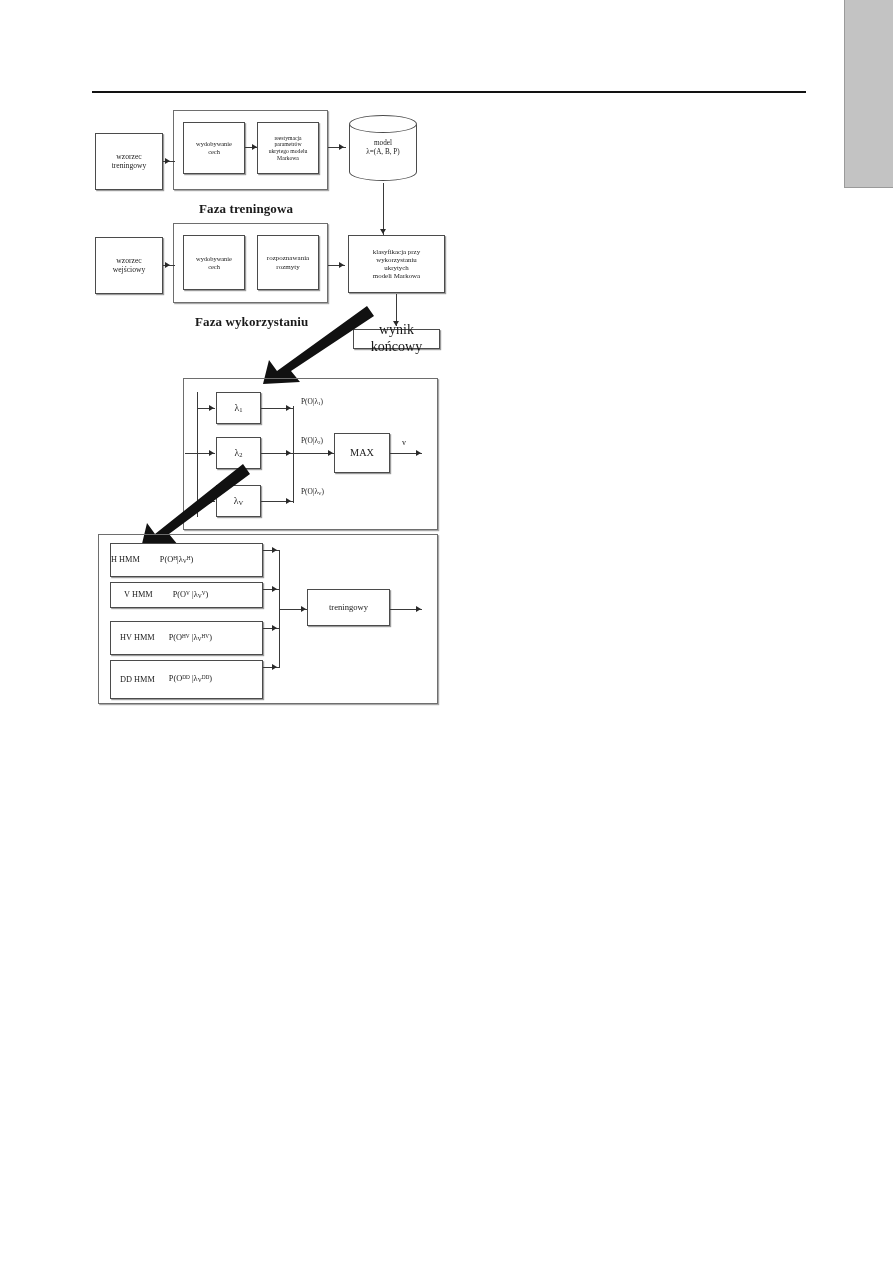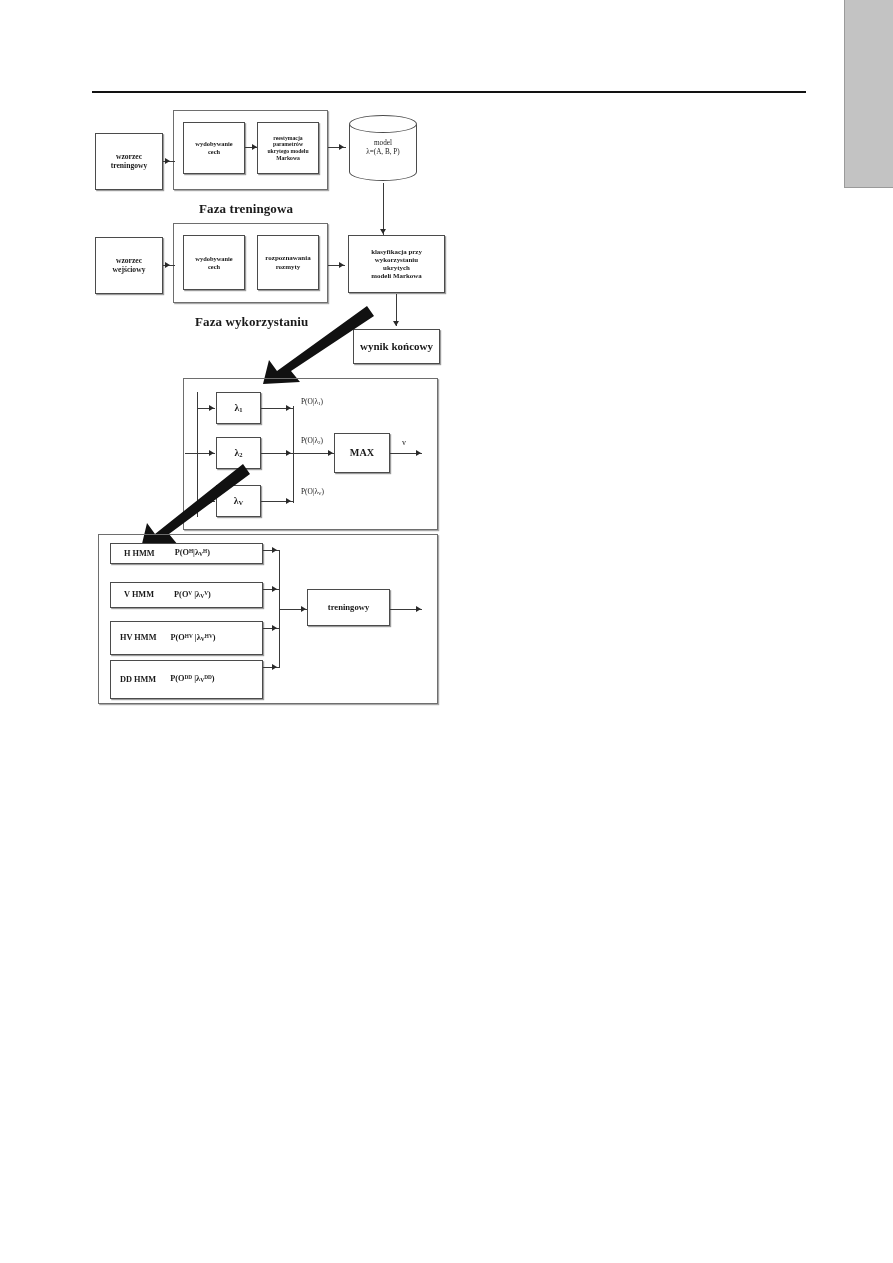--- a/index.html
+++ b/index.html
@@ -24,21 +24,21 @@
 
   .figure{position:absolute;left:85px;top:95px;width:370px;height:625px;}
 
   
   .box{
     position:absolute;box-sizing:border-box;
     border:1px solid #4b4b4b;background:#fff;
     display:flex;align-items:center;justify-content:center;
     text-align:center;line-height:1.18;
   }
-  .box.shadow{box-shadow:1.2px 1.2px 0 #9b9b9b;font-weight:bold;}
+  .box.shadow{box-shadow:1.2px 1.2px 0 #9b9b9b;}
   .frame{
     position:absolute;box-sizing:border-box;
     border:1px solid #6e6e6e;background:transparent;
   }
   .frame.shadow{box-shadow:1.2px 1.2px 0 #a8a8a8;}
 
   .lbl{position:absolute;white-space:nowrap;}
   .phase{
     position:absolute;white-space:nowrap;font-weight:bold;
     font-size:13px;letter-spacing:.1px;
@@ -170,21 +170,21 @@
       <span>wykorzystaniu</span>
       <span>ukrytych</span>
       <span>modeli Markowa</span>
     </div>
 
     <div class="phase" style="left:110px;top:219px;">Faza wykorzystaniu</div>
 
     <div class="vline" style="left:311px;top:199px;height:32px;"></div>
     <div class="arrowD" style="left:307.5px;top:226px;"></div>
 
-    <div class="box shadow" style="left:268px;top:234px;width:87px;height:35px;font-size:11px;">
+    <div class="box shadow" style="left:268px;top:234px;width:87px;height:20px;font-size:14px;">
       <span>wynik końcowy</span>
     </div>
 
     <svg class="bigarrow" style="left:170px;top:205px;width:120px;height:90px;" viewBox="0 0 120 90">
       <polygon points="112,6 119,16 36,71 45,82 8,84 14,60 22,71" fill="#111111"></polygon>
     </svg>
 
     <div class="frame shadow" style="left:98px;top:283px;width:255px;height:152px;"></div>
 
     <div class="vline thick" style="left:112px;top:297px;height:125px;"></div>
@@ -230,21 +230,21 @@
     <div class="hline" style="left:305px;top:358px;width:32px;"></div>
     <div class="arrowR" style="left:331px;top:355px;"></div>
     <div class="lbl" style="left:317px;top:343px;font-size:8px;">v</div>
 
     <svg class="bigarrow" style="left:48px;top:365px;width:120px;height:95px;" viewBox="0 0 120 95">
       <polygon points="110,4 117,14 36,74 45,85 8,88 14,63 22,74" fill="#111111"></polygon>
     </svg>
 
     <div class="frame shadow" style="left:13px;top:439px;width:340px;height:170px;"></div>
 
-    <div class="box shadow" style="left:25px;top:448px;width:153px;height:21px;font-size:8.3px;justify-content:flex-start;padding-left:13px;">
+    <div class="box shadow" style="left:25px;top:448px;width:153px;height:34px;font-size:8.3px;justify-content:flex-start;">
       <span>H HMM</span>
       <span style="margin-left:20px;">P(O<sup>H</sup>|<span class="sym">λ</span><sub>V</sub><sup>H</sup>)</span>
     </div>
     <div class="box shadow" style="left:25px;top:487px;width:153px;height:26px;font-size:8.3px;justify-content:flex-start;padding-left:13px;">
       <span>V HMM</span>
       <span style="margin-left:20px;">P(O<sup>V</sup> |<span class="sym">λ</span><sub>V</sub><sup>V</sup>)</span>
     </div>
     <div class="box shadow" style="left:25px;top:526px;width:153px;height:34px;font-size:8.3px;justify-content:flex-start;padding-left:9px;">
       <span>HV HMM</span>
       <span style="margin-left:14px;">P(O<sup>HV</sup> |<span class="sym">λ</span><sub>V</sub><sup>HV</sup>)</span>

